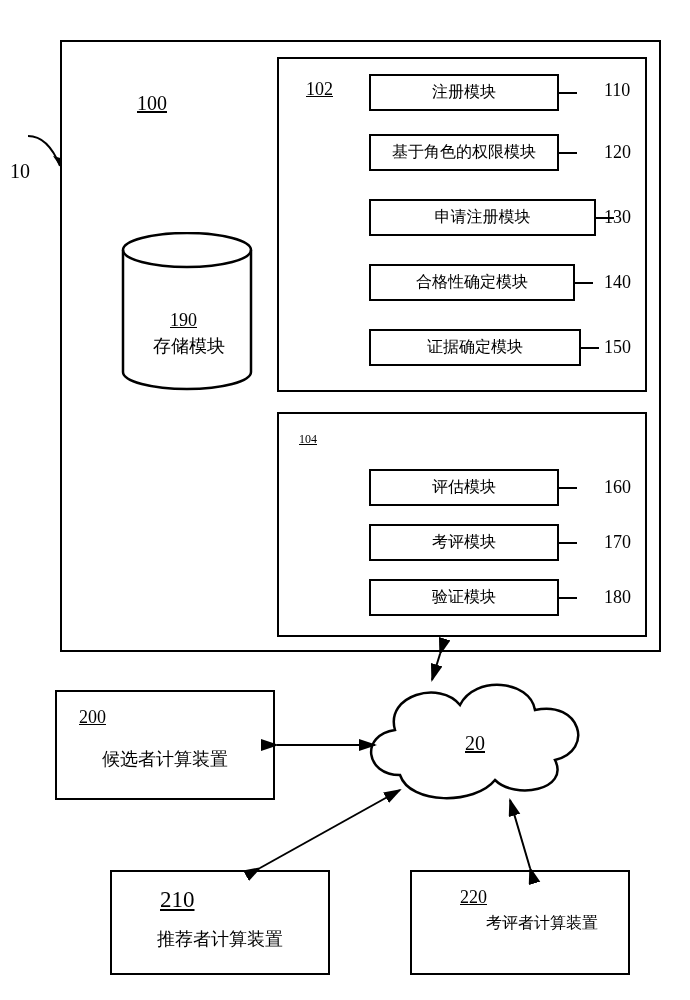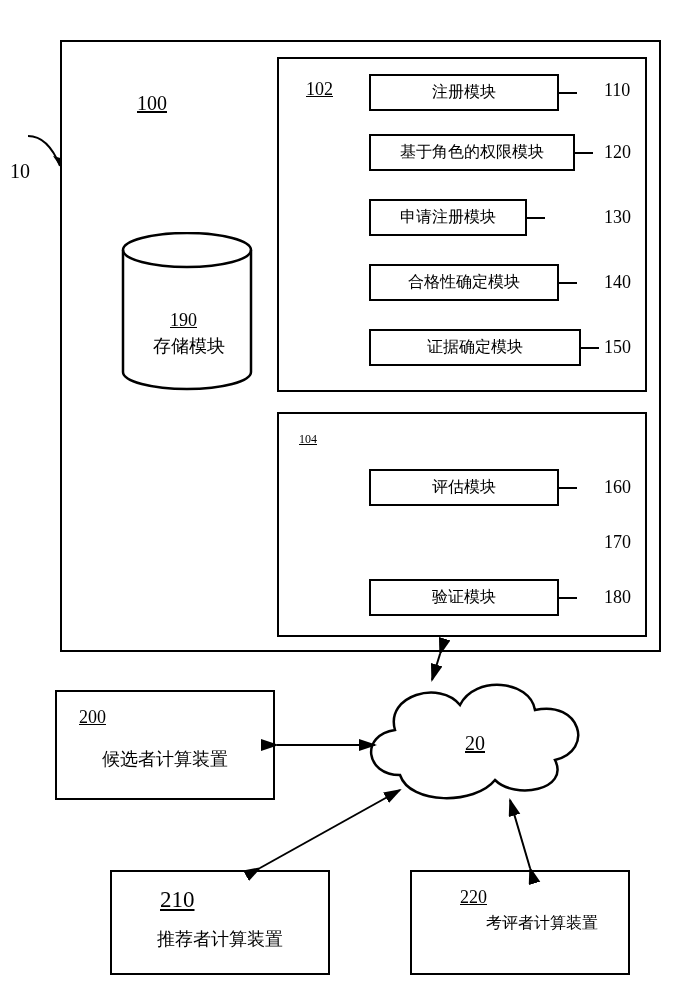--- a/index.html
+++ b/index.html
@@ -72,42 +72,46 @@
   <div style="position:absolute; left:91px; top:292px; font-size:18px;">存储模块</div>
 
   <div class="box" style="left:215px; top:15px; width:370px; height:335px;">
     <div class="label-underline" style="position:absolute; left:20px; top:20px; font-size:18px;margin-left:7px;">102</div>
 
     <div class="module-row" style="left:90px; top:15px;">
       <div class="module-box" style="width:190px;"><span>注册模块</span></div>
       <div class="tick"></div>
     </div>
     <div class="module-row" style="left:90px; top:75px;">
-      <div class="module-box" style="width:206px;"><span>基于角色的权限模块</span></div>
+      <div class="module-box" style="width:190px;"><span>基于角色的权限模块</span></div>
       <div class="tick"></div>
     </div>
     <div class="module-row" style="left:90px; top:140px;">
-      <div class="module-box" style="width:158px;"><span>申请注册模块</span></div>
+      <div class="module-box" style="width:227px;"><span>申请注册模块</span></div>
       <div class="tick"></div>
     </div>
     <div class="module-row" style="left:90px; top:205px;">
-      <div class="module-box" style="width:190px;"><span>合格性确定模块</span></div>
+      <div class="module-box" style="width:206px;"><span>合格性确定模块</span></div>
       <div class="tick"></div>
     </div>
     <div class="module-row" style="left:90px; top:270px;">
       <div class="module-box" style="width:212px;"><span>证据确定模块</span></div>
       <div class="tick"></div>
     </div>
   </div>
 
   <div class="box" style="left:215px; top:370px; width:370px; height:225px;">
     <div class="label-underline" style="position:absolute; left:20px; top:18px; font-size:12px;">104</div>
 
     <div class="module-row" style="left:90px; top:55px;">
       <div class="module-box" style="width:190px;"><span>评估模块</span></div>
+      <div class="tick"></div>
+    </div>
+    <div class="module-row" style="left:90px; top:110px;">
+      <div class="module-box" style="width:190px;"><span>考评模块</span></div>
       <div class="tick"></div>
     </div>
     <div class="module-row" style="left:90px; top:165px;">
       <div class="module-box" style="width:190px;"><span>验证模块</span></div>
       <div class="tick"></div>
     </div>
   </div>
 </div>
 
 <div class="refnum" style="position:absolute; left:596px; top:80px;">110</div>

